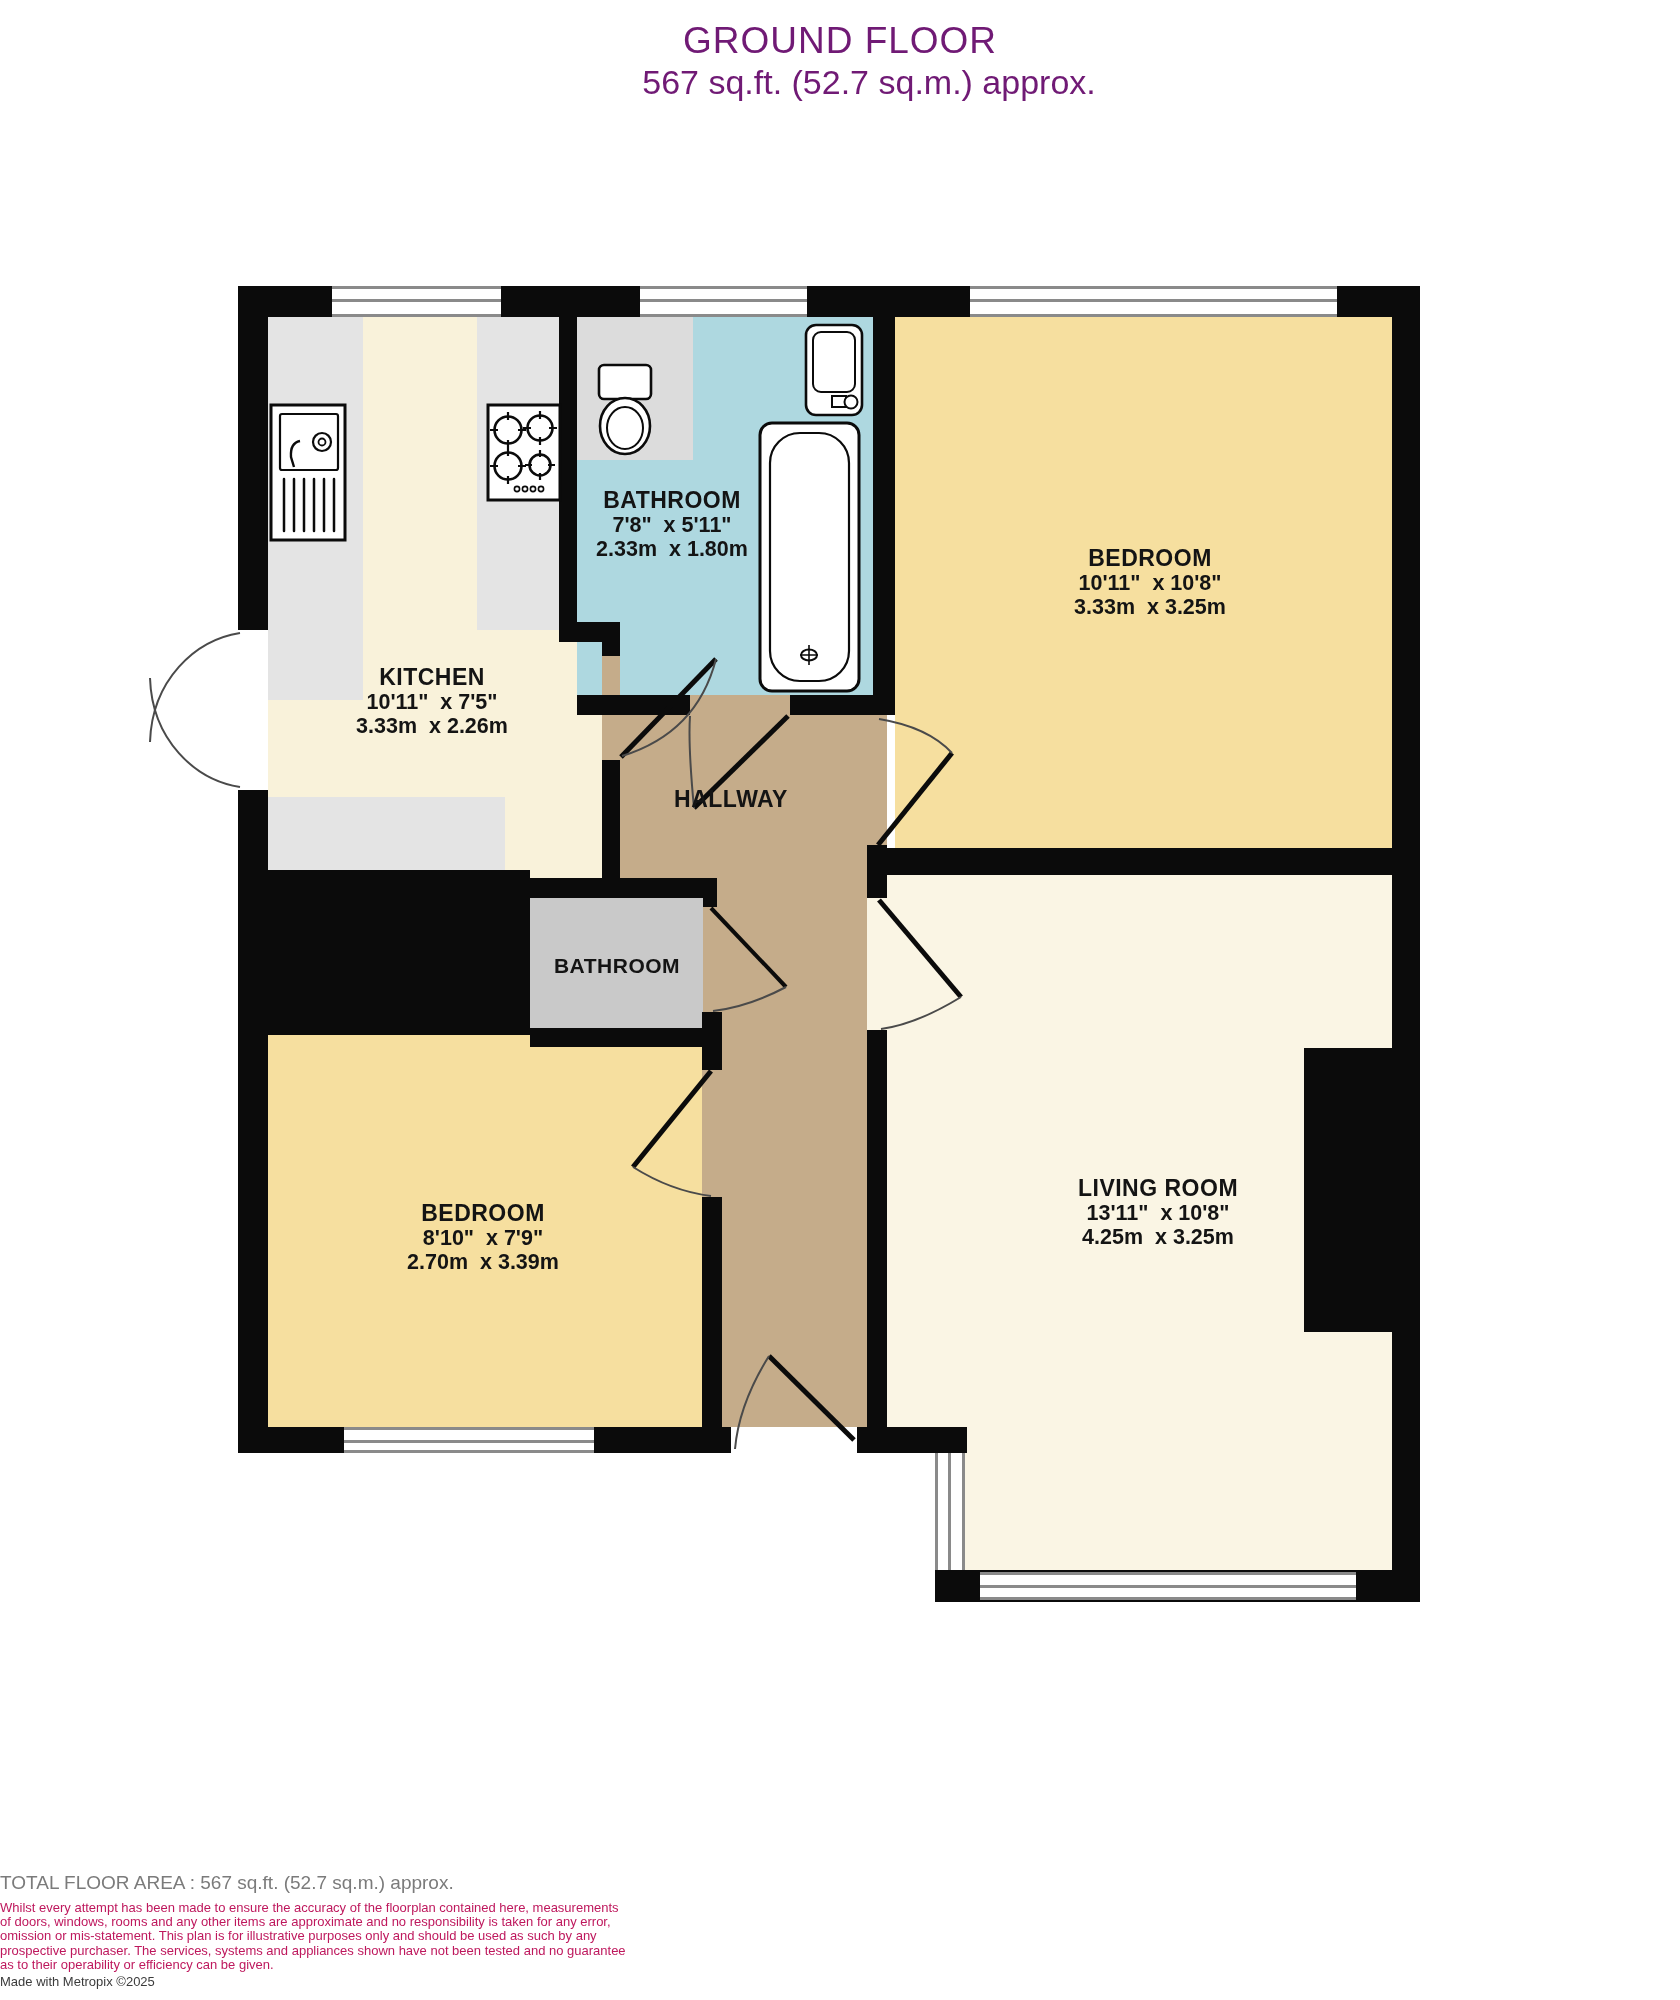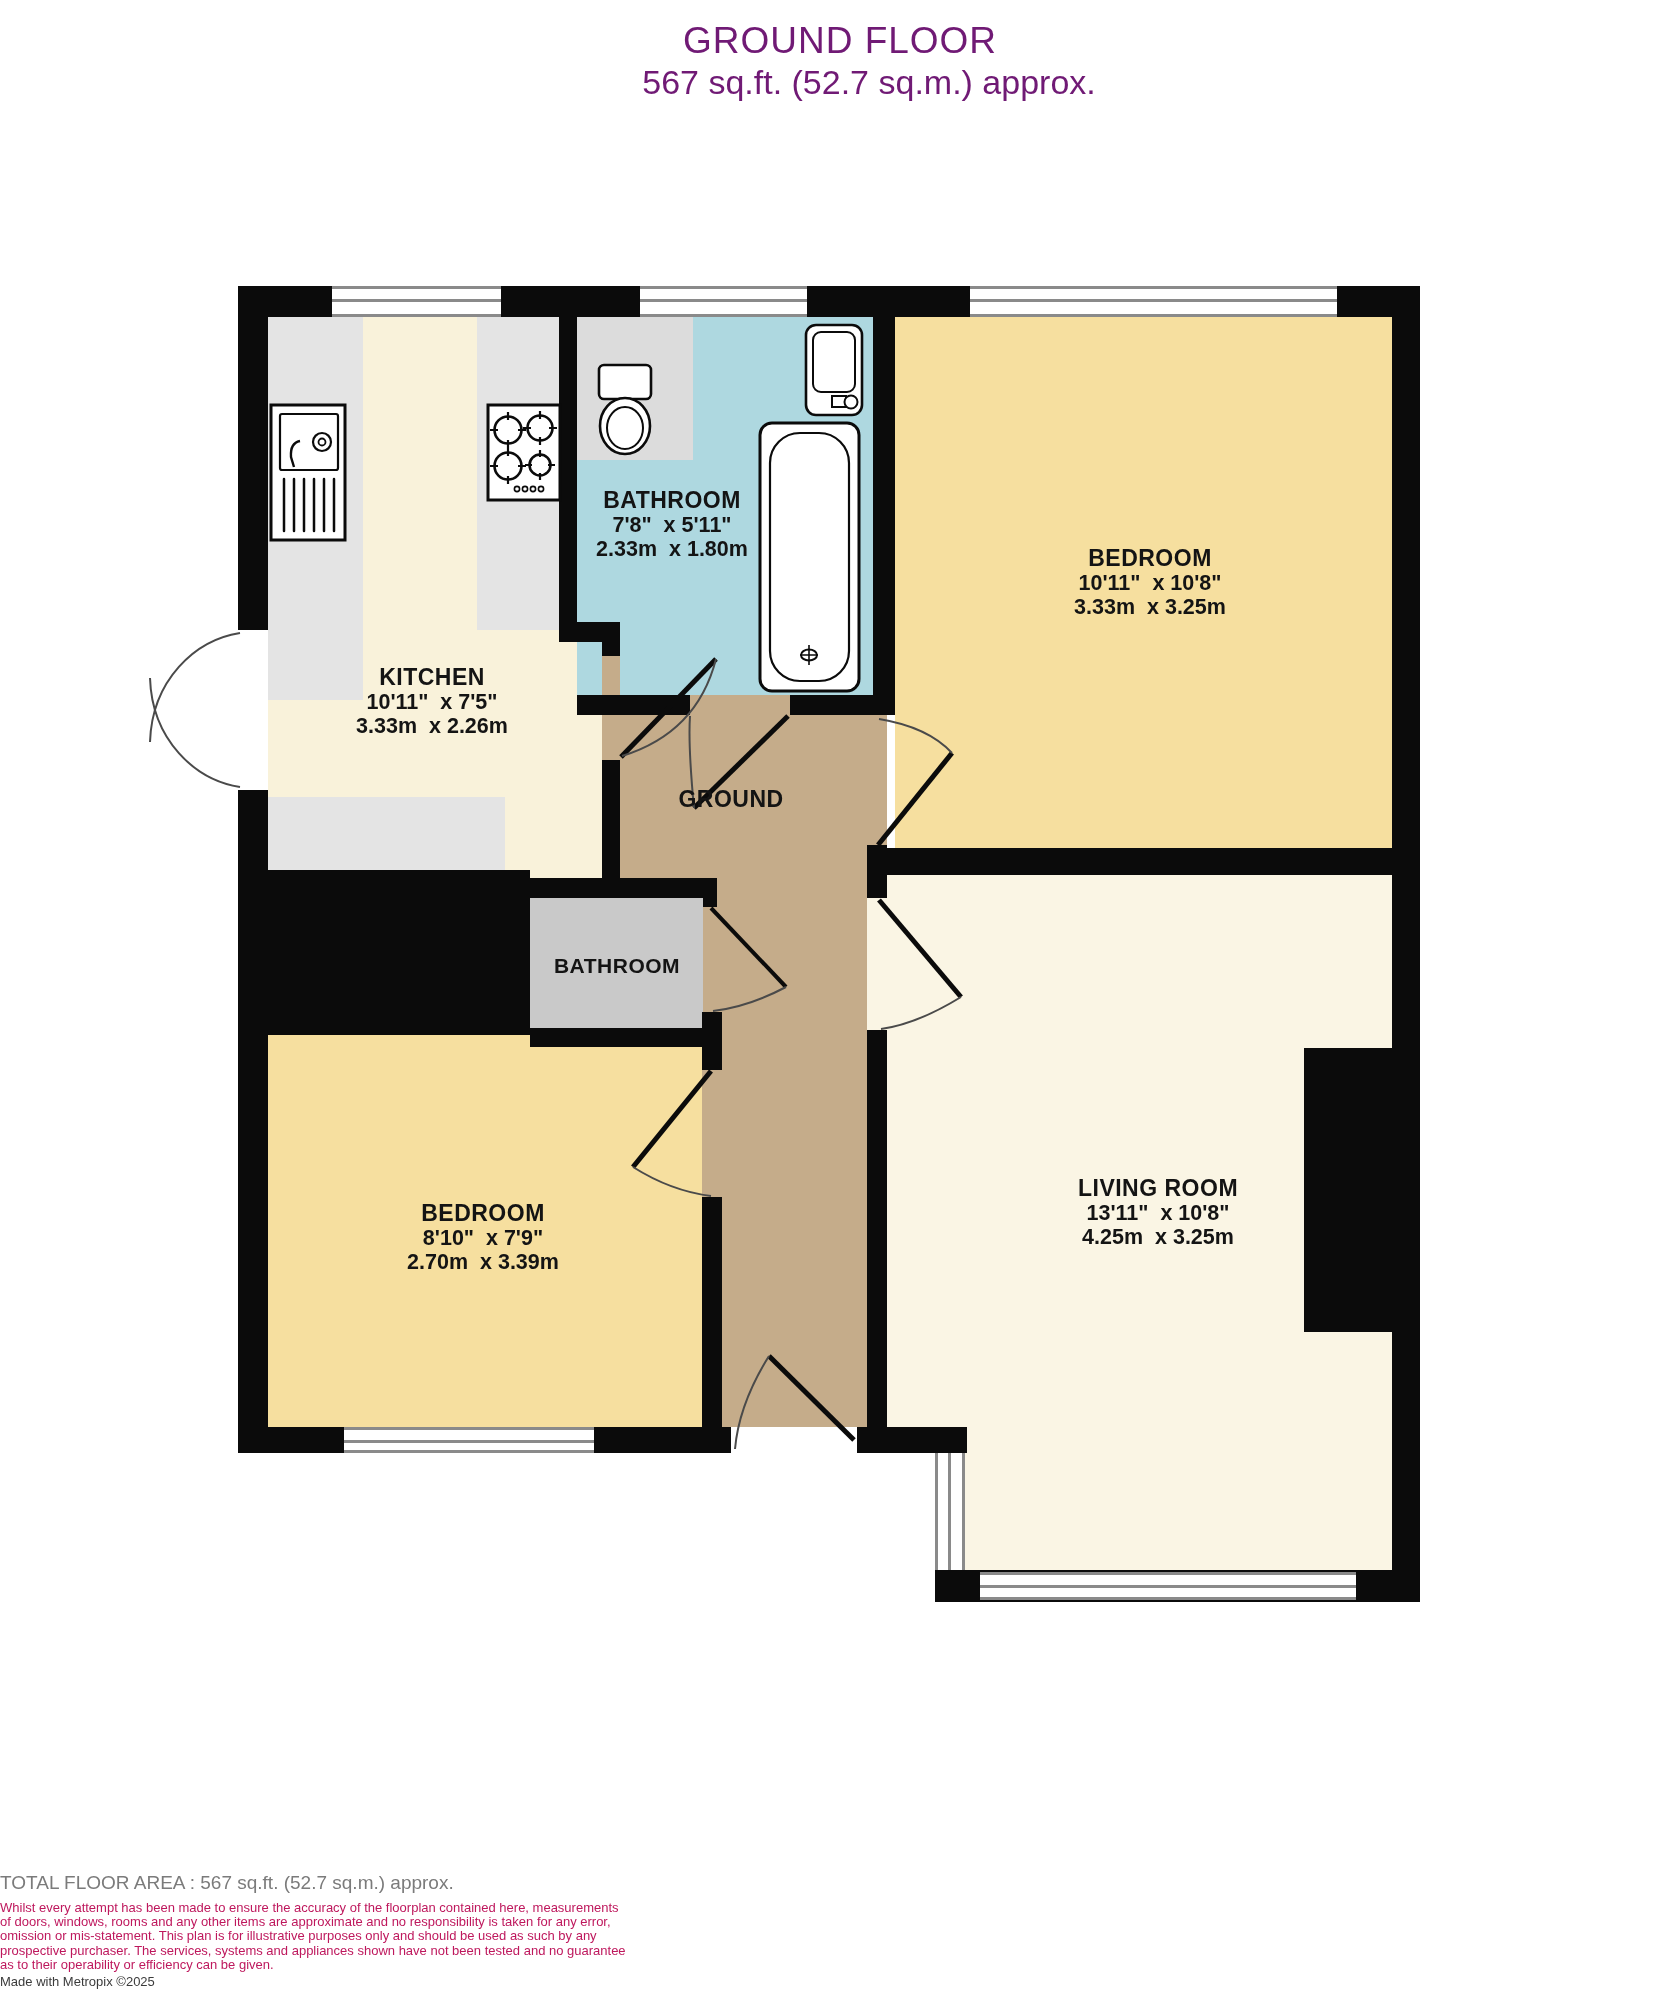--- a/index.html
+++ b/index.html
@@ -172,21 +172,21 @@
   <div class="rname">BATHROOM</div>
   <div class="rdim">7'8"  x 5'11"</div>
   <div class="rdim">2.33m  x 1.80m</div>
 </div>
 <div class="label" style="left:1000px;top:545px;width:300px">
   <div class="rname">BEDROOM</div>
   <div class="rdim">10'11"  x 10'8"</div>
   <div class="rdim">3.33m  x 3.25m</div>
 </div>
 <div class="label" style="left:581px;top:786px;width:300px">
-  <div class="rname">GROUND</div>
+  <div class="rname">HALLWAY</div>
 </div>
 <div class="label" style="left:517px;top:953px;width:200px">
   <div class="rname" style="font-size:21px">BATHROOM</div>
 </div>
 <div class="label" style="left:333px;top:1200px;width:300px">
   <div class="rname">BEDROOM</div>
   <div class="rdim">8'10"  x 7'9"</div>
   <div class="rdim">2.70m  x 3.39m</div>
 </div>
 <div class="label" style="left:1008px;top:1175px;width:300px">

